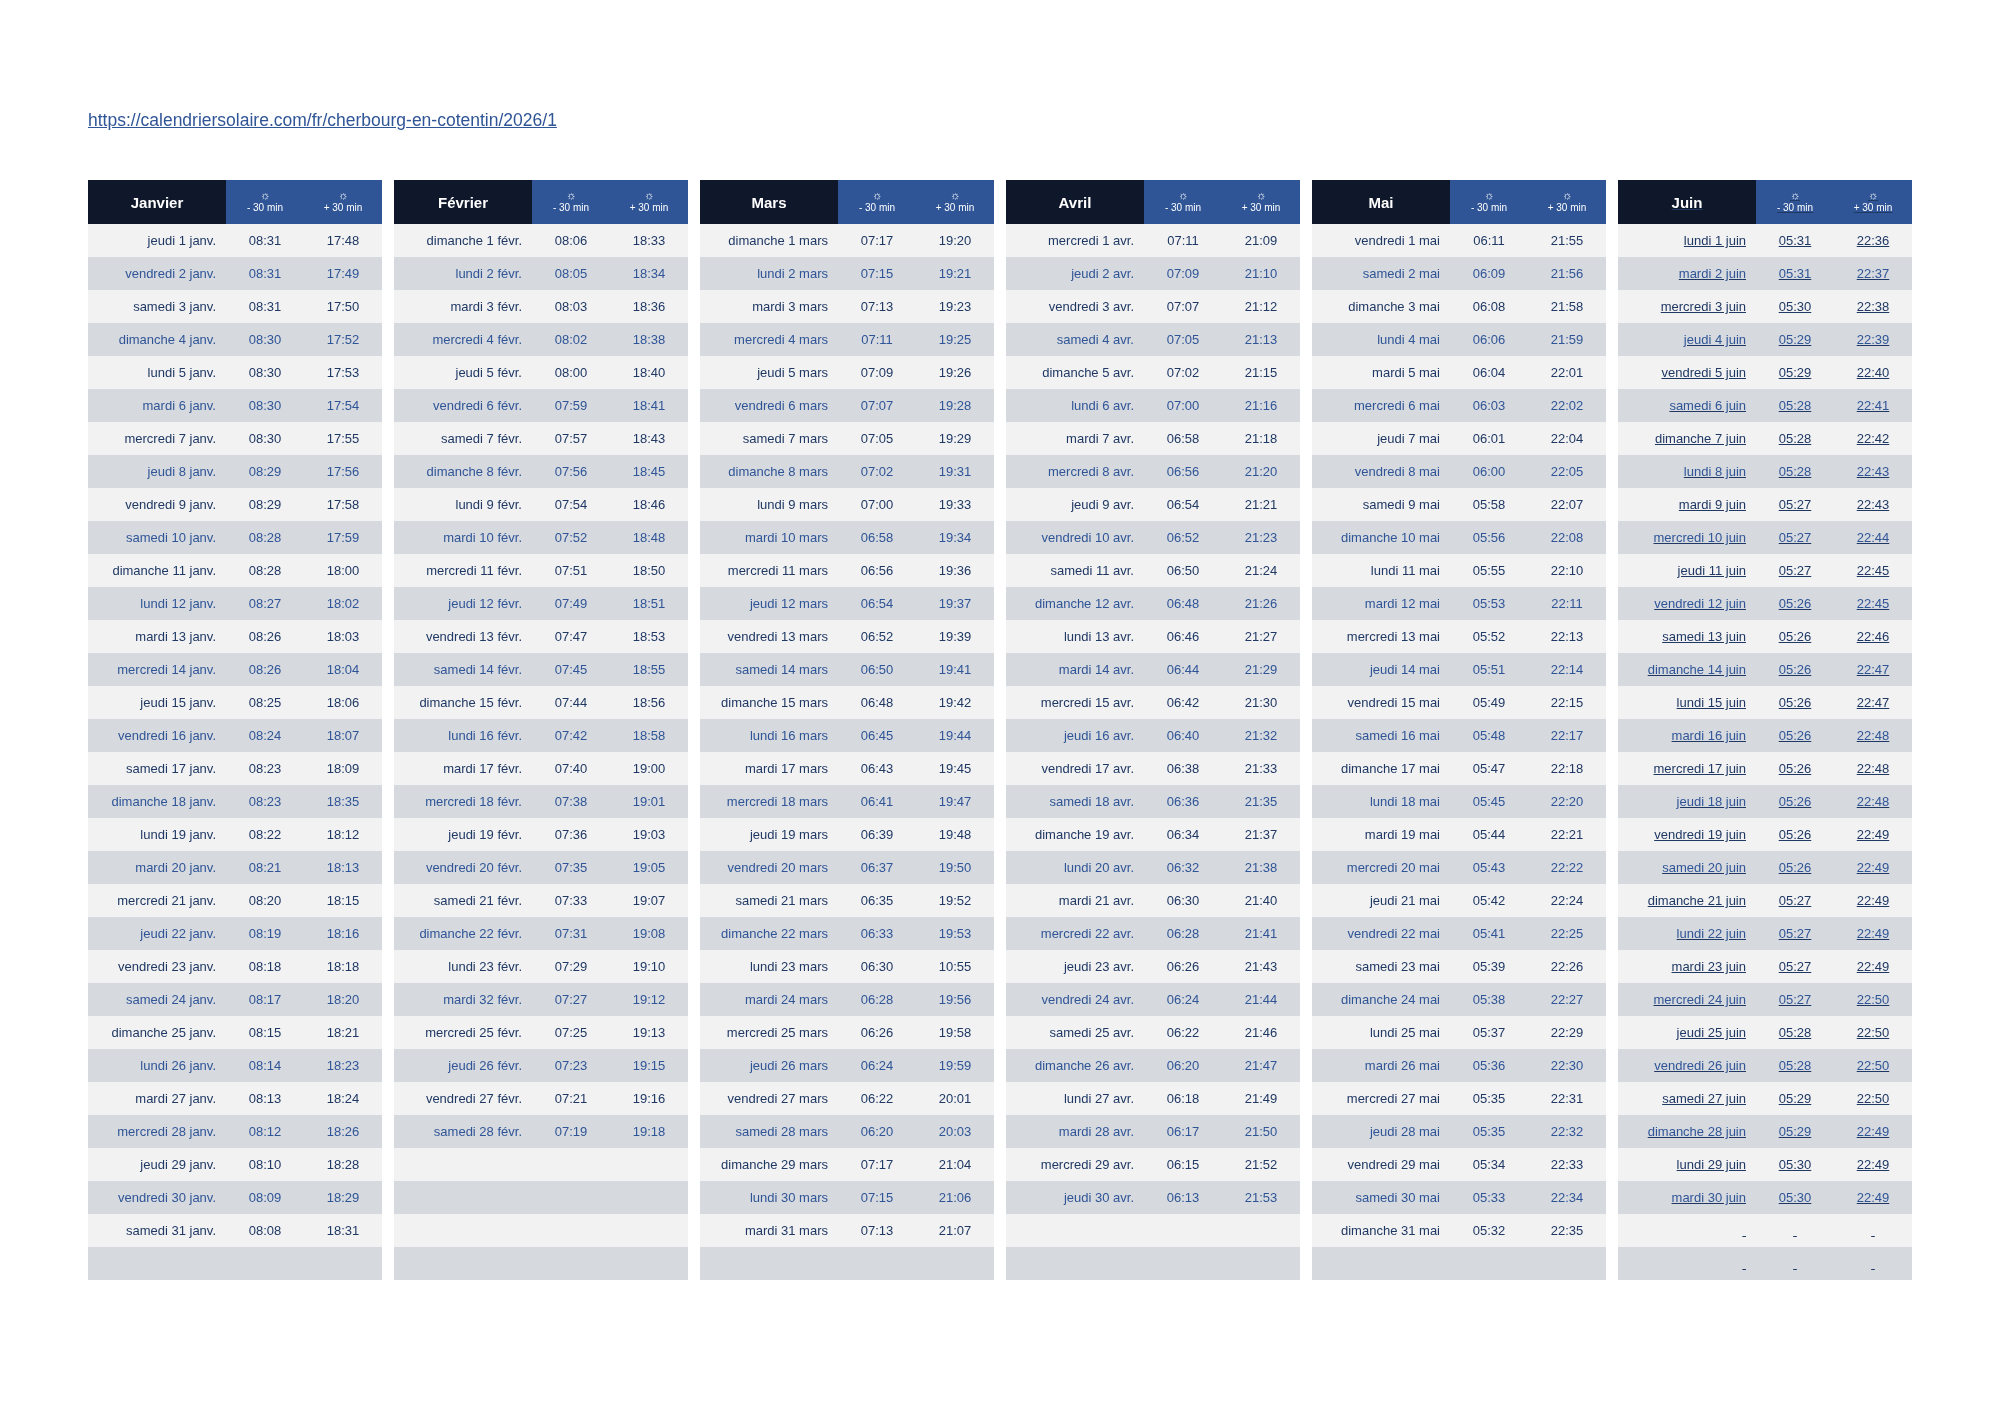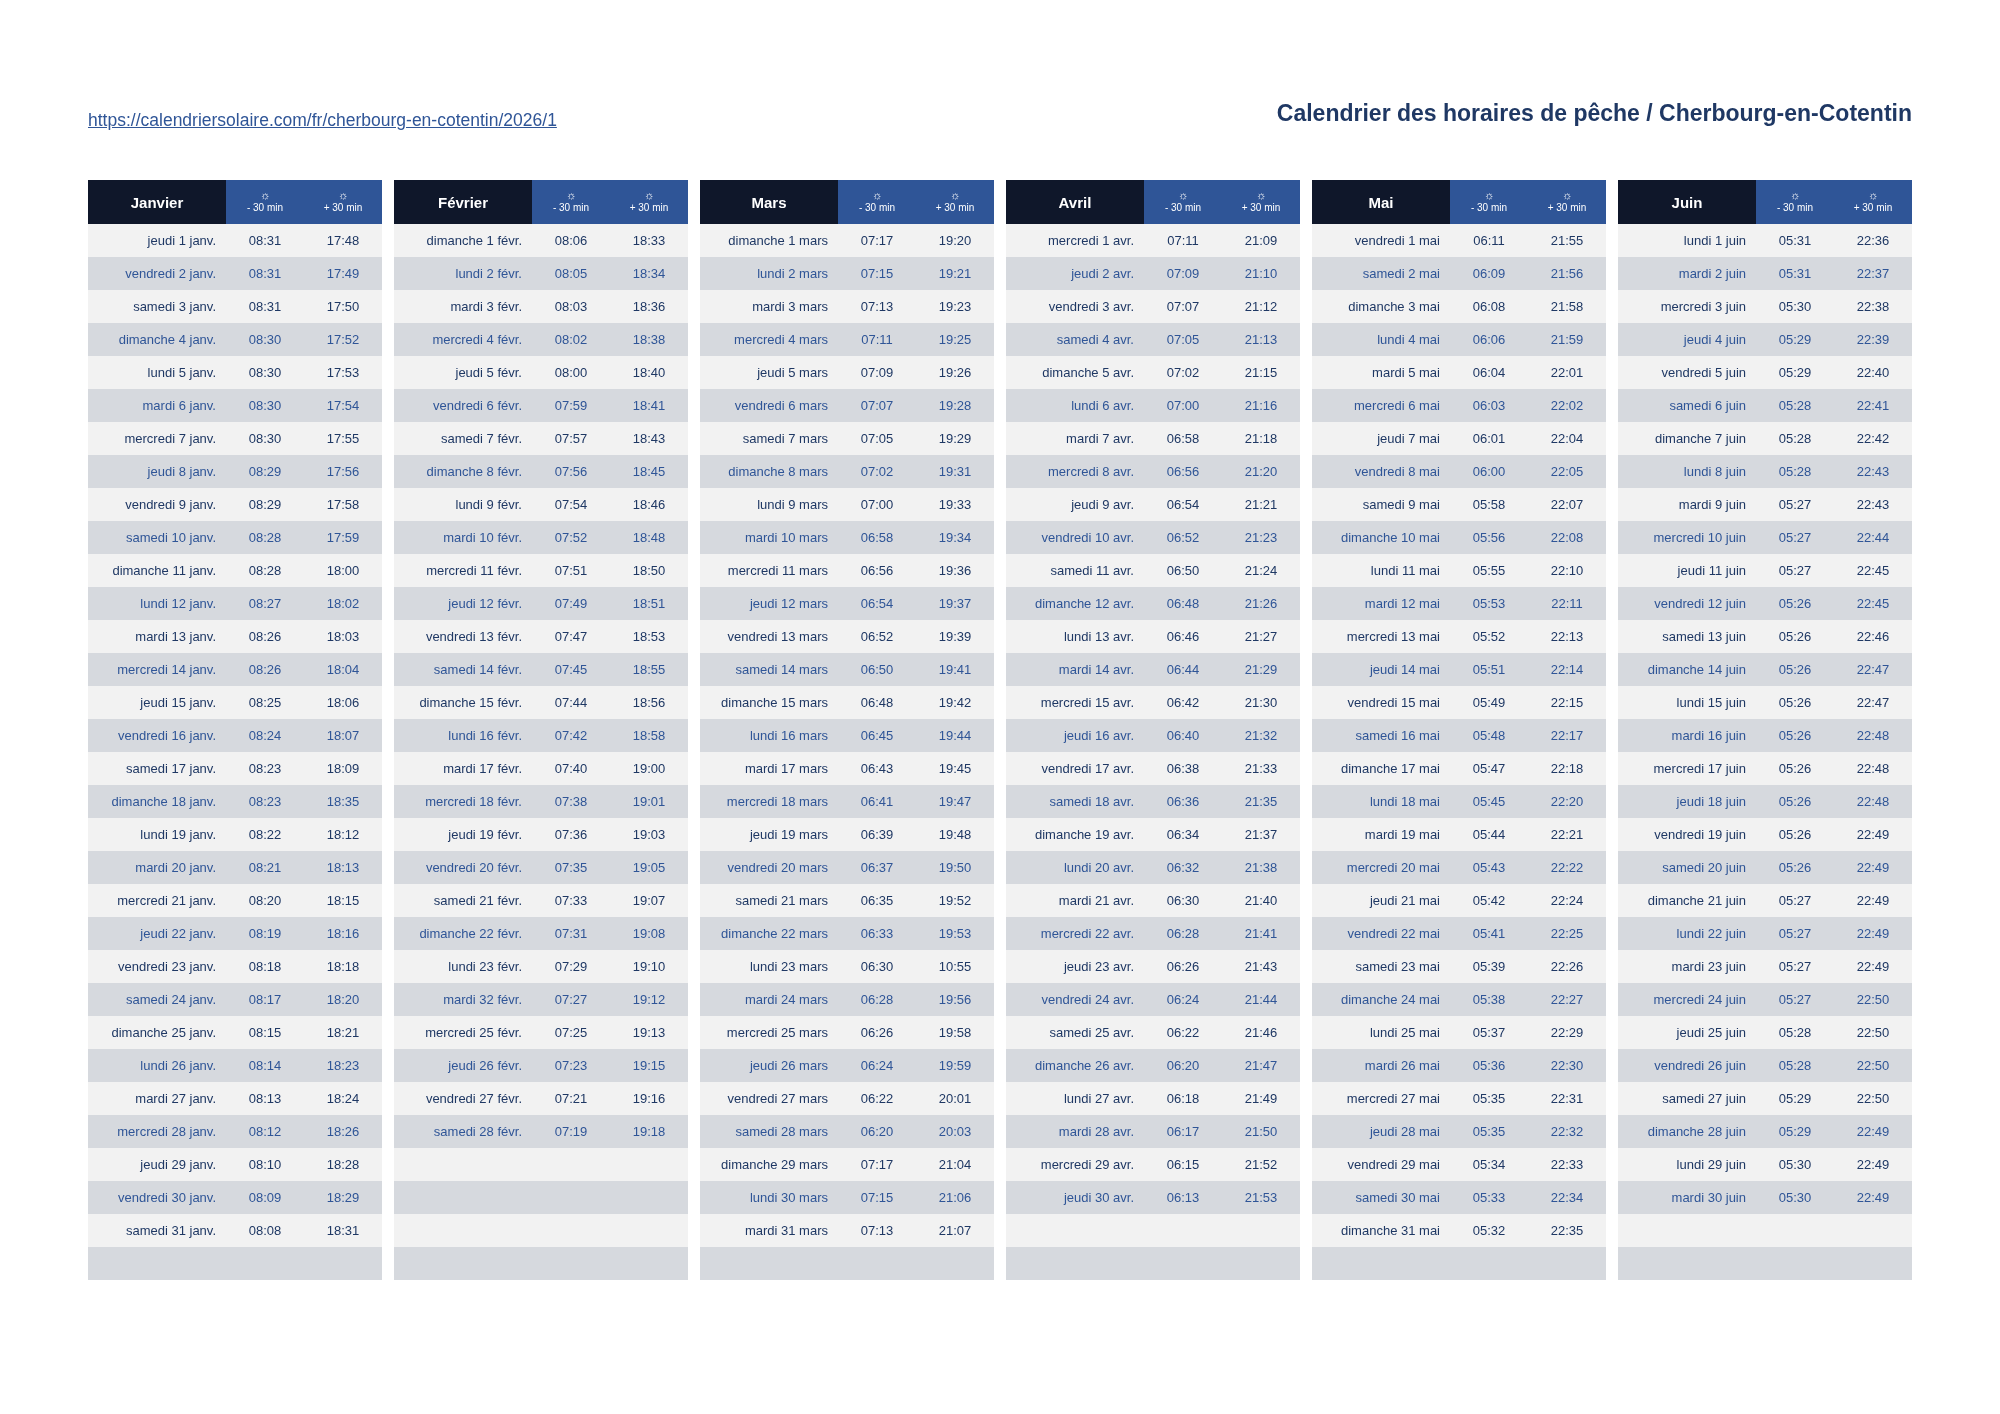--- a/index.html
+++ b/index.html
@@ -53,21 +53,21 @@
     top: 180px;
     width: 1830px;
     display: flex;
     flex-direction: row;
     gap: 0px;
   }
   .month-block {
     width: 294px;
     margin-right: 12px;
   }
-  .month-block:last-child { margin-right: 0; }
+  .month-block:last-child { margin-right: 0; text-decoration: underline; }
 
   table.month {
     width: 294px;
     border-collapse: collapse;
     table-layout: fixed;
   }
   table.month th {
     padding: 0;
     margin: 0;
   }
@@ -137,21 +137,20 @@
     color: transparent;
   }
 </style>
 </head>
 <body>
 
 <div class="page">
 
   <div class="header">
     <a class="source-link" href="#">https://calendriersolaire.com/fr/cherbourg-en-cotentin/2026/1</a>
-    <div class="doc-title">Calendrier des horaires de pêche / Cherbourg-en-Cotentin</div>
   </div>
 
   <div class="grid" id="months-grid">
       <div class="month-block">
         <table class="month">
           <thead>
             <tr>
               <th class="hdr-month">Janvier</th>
               <th class="hdr-col">
                 <span class="sun">☼</span>

